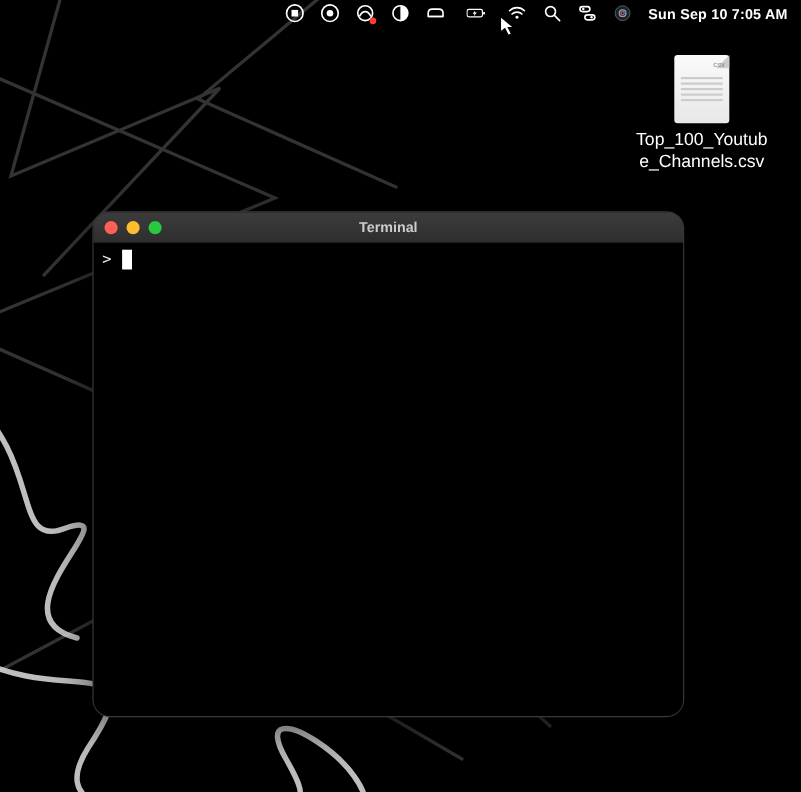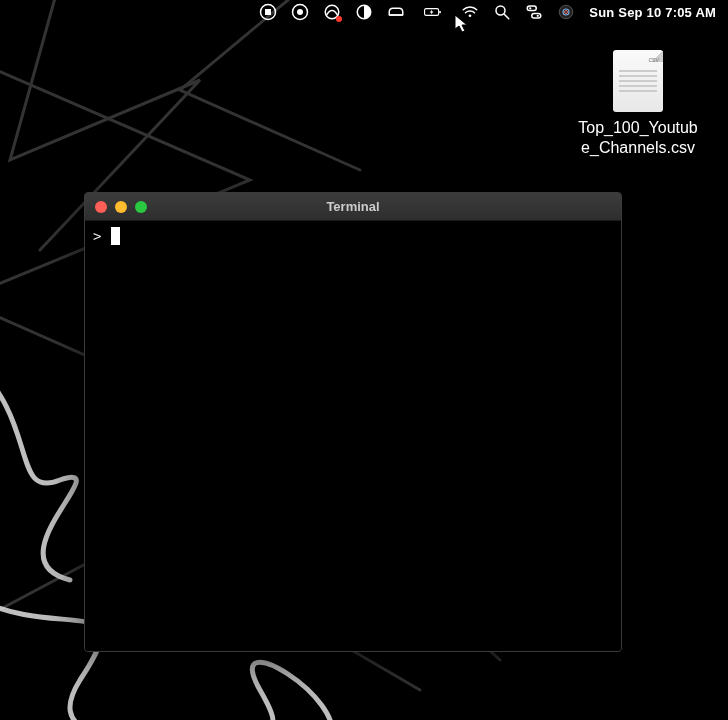--- a/index.html
+++ b/index.html
@@ -116,21 +116,21 @@
     }
     
     .terminal-window {
       position: absolute;
       left: 84px;
       top: 192px;
       width: 538px;
       height: 460px;
       background: #1a1a1a;
       border: 1px solid #3a3a3a;
-      border-radius: 4px;
+      border-radius: 16px;
       box-shadow: 0 10px 40px rgba(0,0,0,0.6);
       z-index: 50;
       overflow: hidden;
     }
     .titlebar {
       height: 28px;
       background: linear-gradient(to bottom, #3c3c3c, #2e2e2e);
       display: flex;
       align-items: center;
       position: relative;

